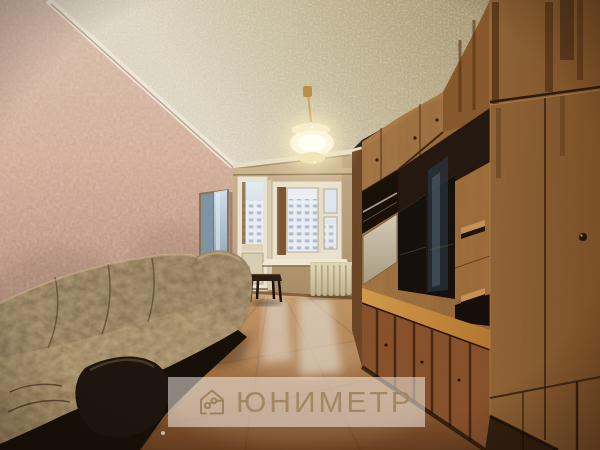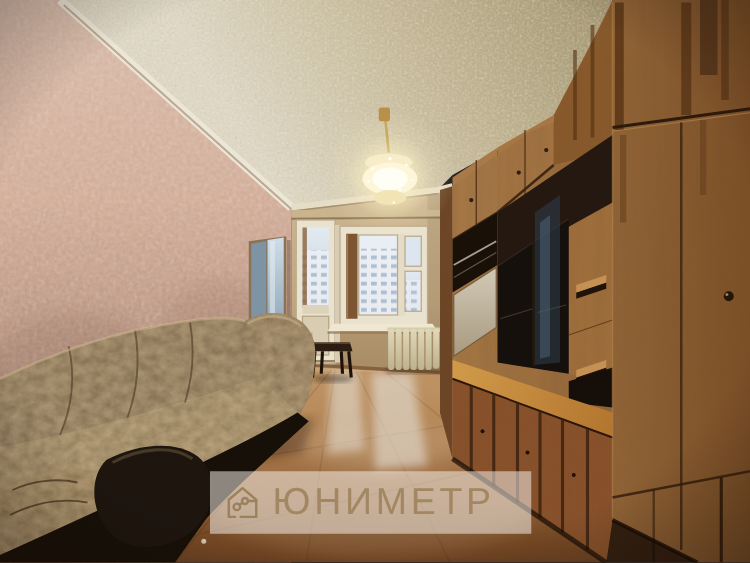--- a/index.html
+++ b/index.html
@@ -2,21 +2,21 @@
 <html style="--p-ceiling_light: #ddd6c3; --p-ceiling_shade: #9e906a; --p-wall_left: #d5b4a1; --p-wall_left_shadow: #8e6f60; --p-wall_back: #c7b08d; --p-molding: #ece6d6; --p-window_frame: #e9e2cf; --p-sky: #e3eaf1; --p-building: #9fb3c8; --p-radiator: #d9d0ad; --p-floor: #a9743f; --p-floor_dark: #6b4121; --p-floor_reflection: #e6edf3; --p-unit_wood: #96683a; --p-unit_wood_dark: #6f4522; --p-unit_glass: #15100b; --p-worktop: #c98f45; --p-sofa_base: #6e5638; --p-sofa_dark: #241a10; --p-lamp_glow: #fff7d9; --p-watermark_bar: rgba(248,244,238,0.52); --p-watermark_text: #a28762;"><head>
 <meta charset="utf-8">
 <style>
   html,body{margin:0;padding:0;background:#222;}
   .stage{position:relative;width:600px;height:450px;overflow:hidden;
          font-family:"Liberation Sans","DejaVu Sans",sans-serif;}
   .stage svg.scene{position:absolute;left:0;top:0;}
   .watermark{
     position:absolute;left:168px;top:377px;width:257px;height:50px;
     background:var(--p-watermark_bar, rgba(248,244,238,.52));
-    display:flex;align-items:center;gap:9px;padding-left:11px;box-sizing:border-box;
+    display:flex;align-items:center;gap:9px;padding-left:29px;box-sizing:border-box;
     z-index:5;
   }
   .brand-text{
     color:var(--p-watermark_text,#a28762);
     font-size:30px;letter-spacing:3px;font-weight:500;line-height:1;
     white-space:nowrap;user-select:none;
   }
   .brand-logo{flex:0 0 auto;display:block;}
 </style>
 </head>

